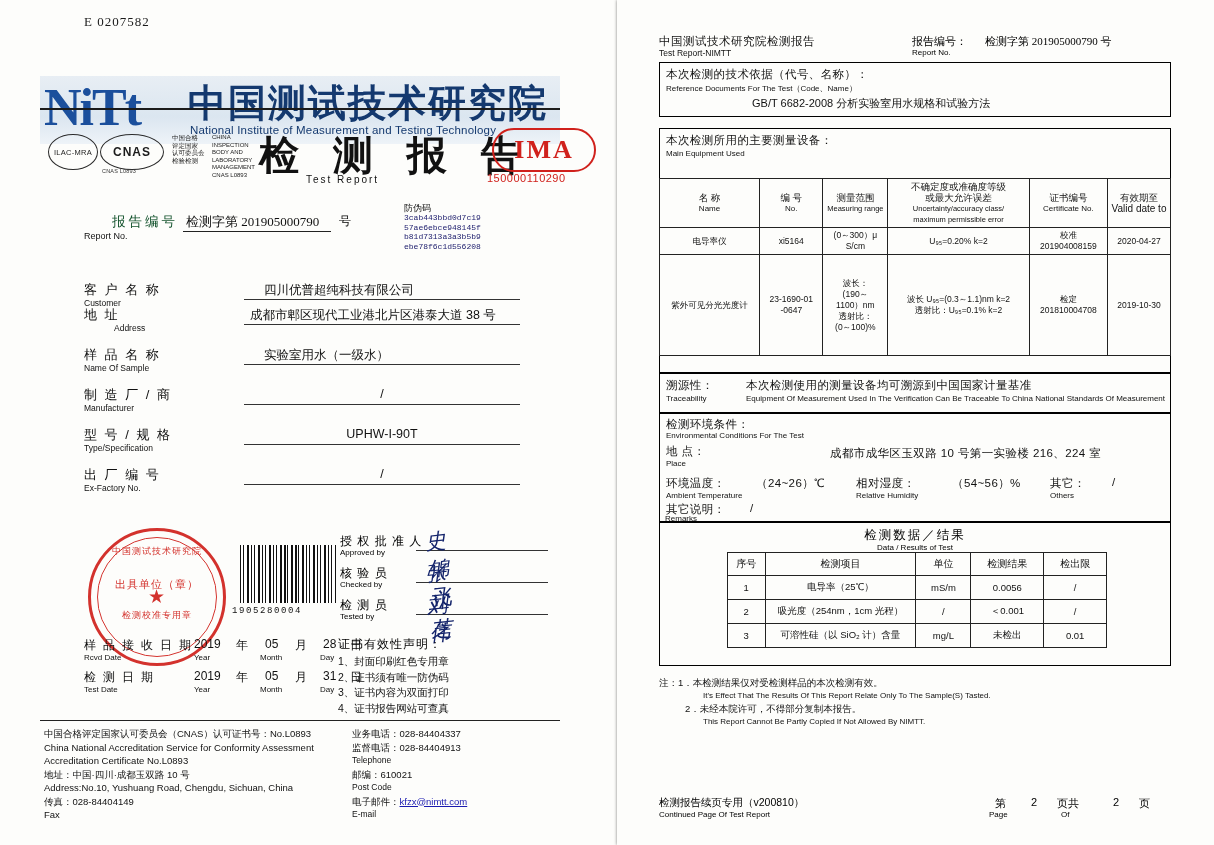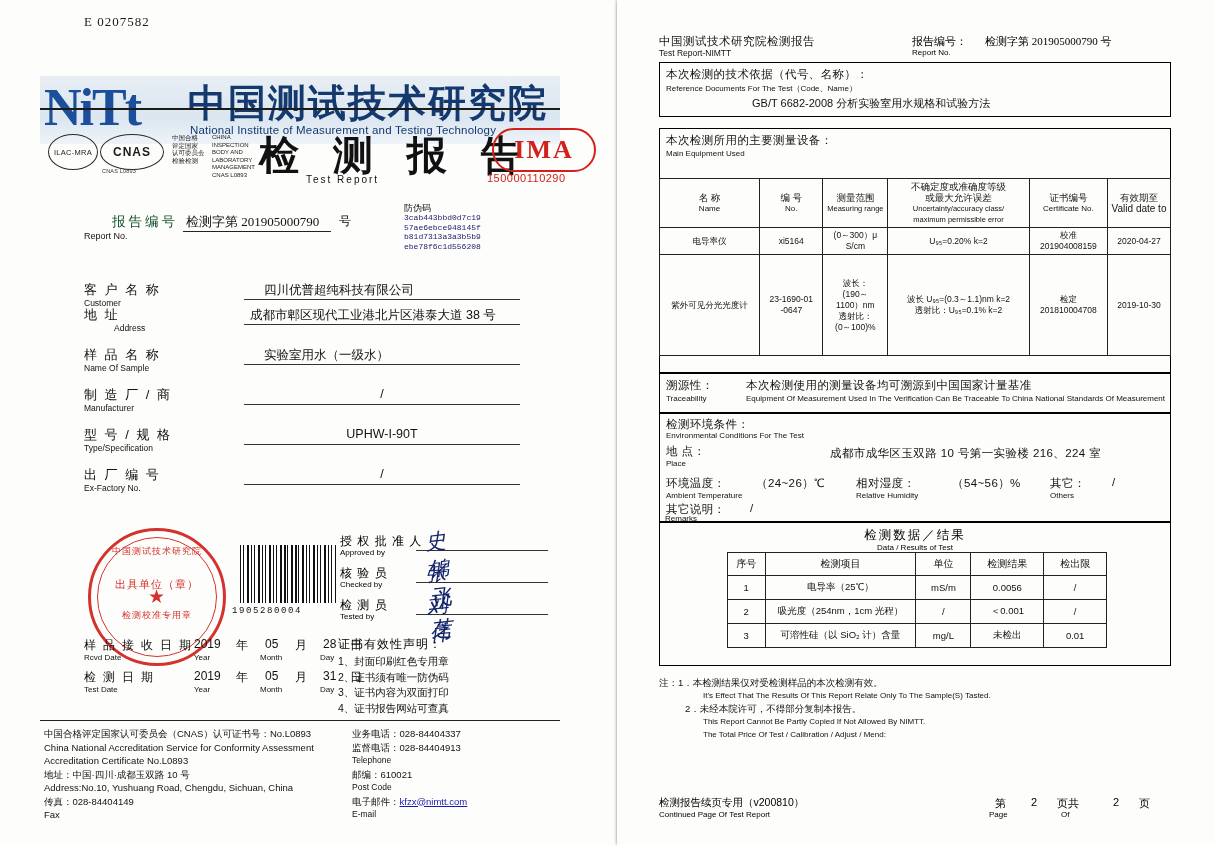--- a/index.html
+++ b/index.html
@@ -414,21 +414,20 @@
       <td>0.01</td>
     </tr>
   </tbody>
     </table>
 
   <div class="notes">
     <div>注：1．本检测结果仅对受检测样品的本次检测有效。</div>
     <div class="en" style="margin-left:44px">It's Effect That The Results Of This Report Relate Only To The Sample(S) Tasted.</div>
     <div style="margin-left:26px;">2．未经本院许可，不得部分复制本报告。</div>
     <div class="en" style="margin-left:44px">This Report Cannot Be Partly Copied If Not Allowed By NIMTT.</div>
-    <div class="en" style="margin-left:44px">The Total Price Of Test / Calibration / Adjust / Mend:</div>
   </div>
 
   <div class="rp-foot-zh">检测报告续页专用（v200810）</div>
   <div class="rp-foot-en">Continued Page Of Test Report</div>
   <div class="pg" style="left:378px">第</div>
   <div class="pg" style="left:414px">2</div>
   <div class="pg" style="left:440px">页共</div>
   <div class="pg" style="left:496px">2</div>
   <div class="pg" style="left:522px">页</div>
   <div class="pg-en" style="left:372px">Page</div>

